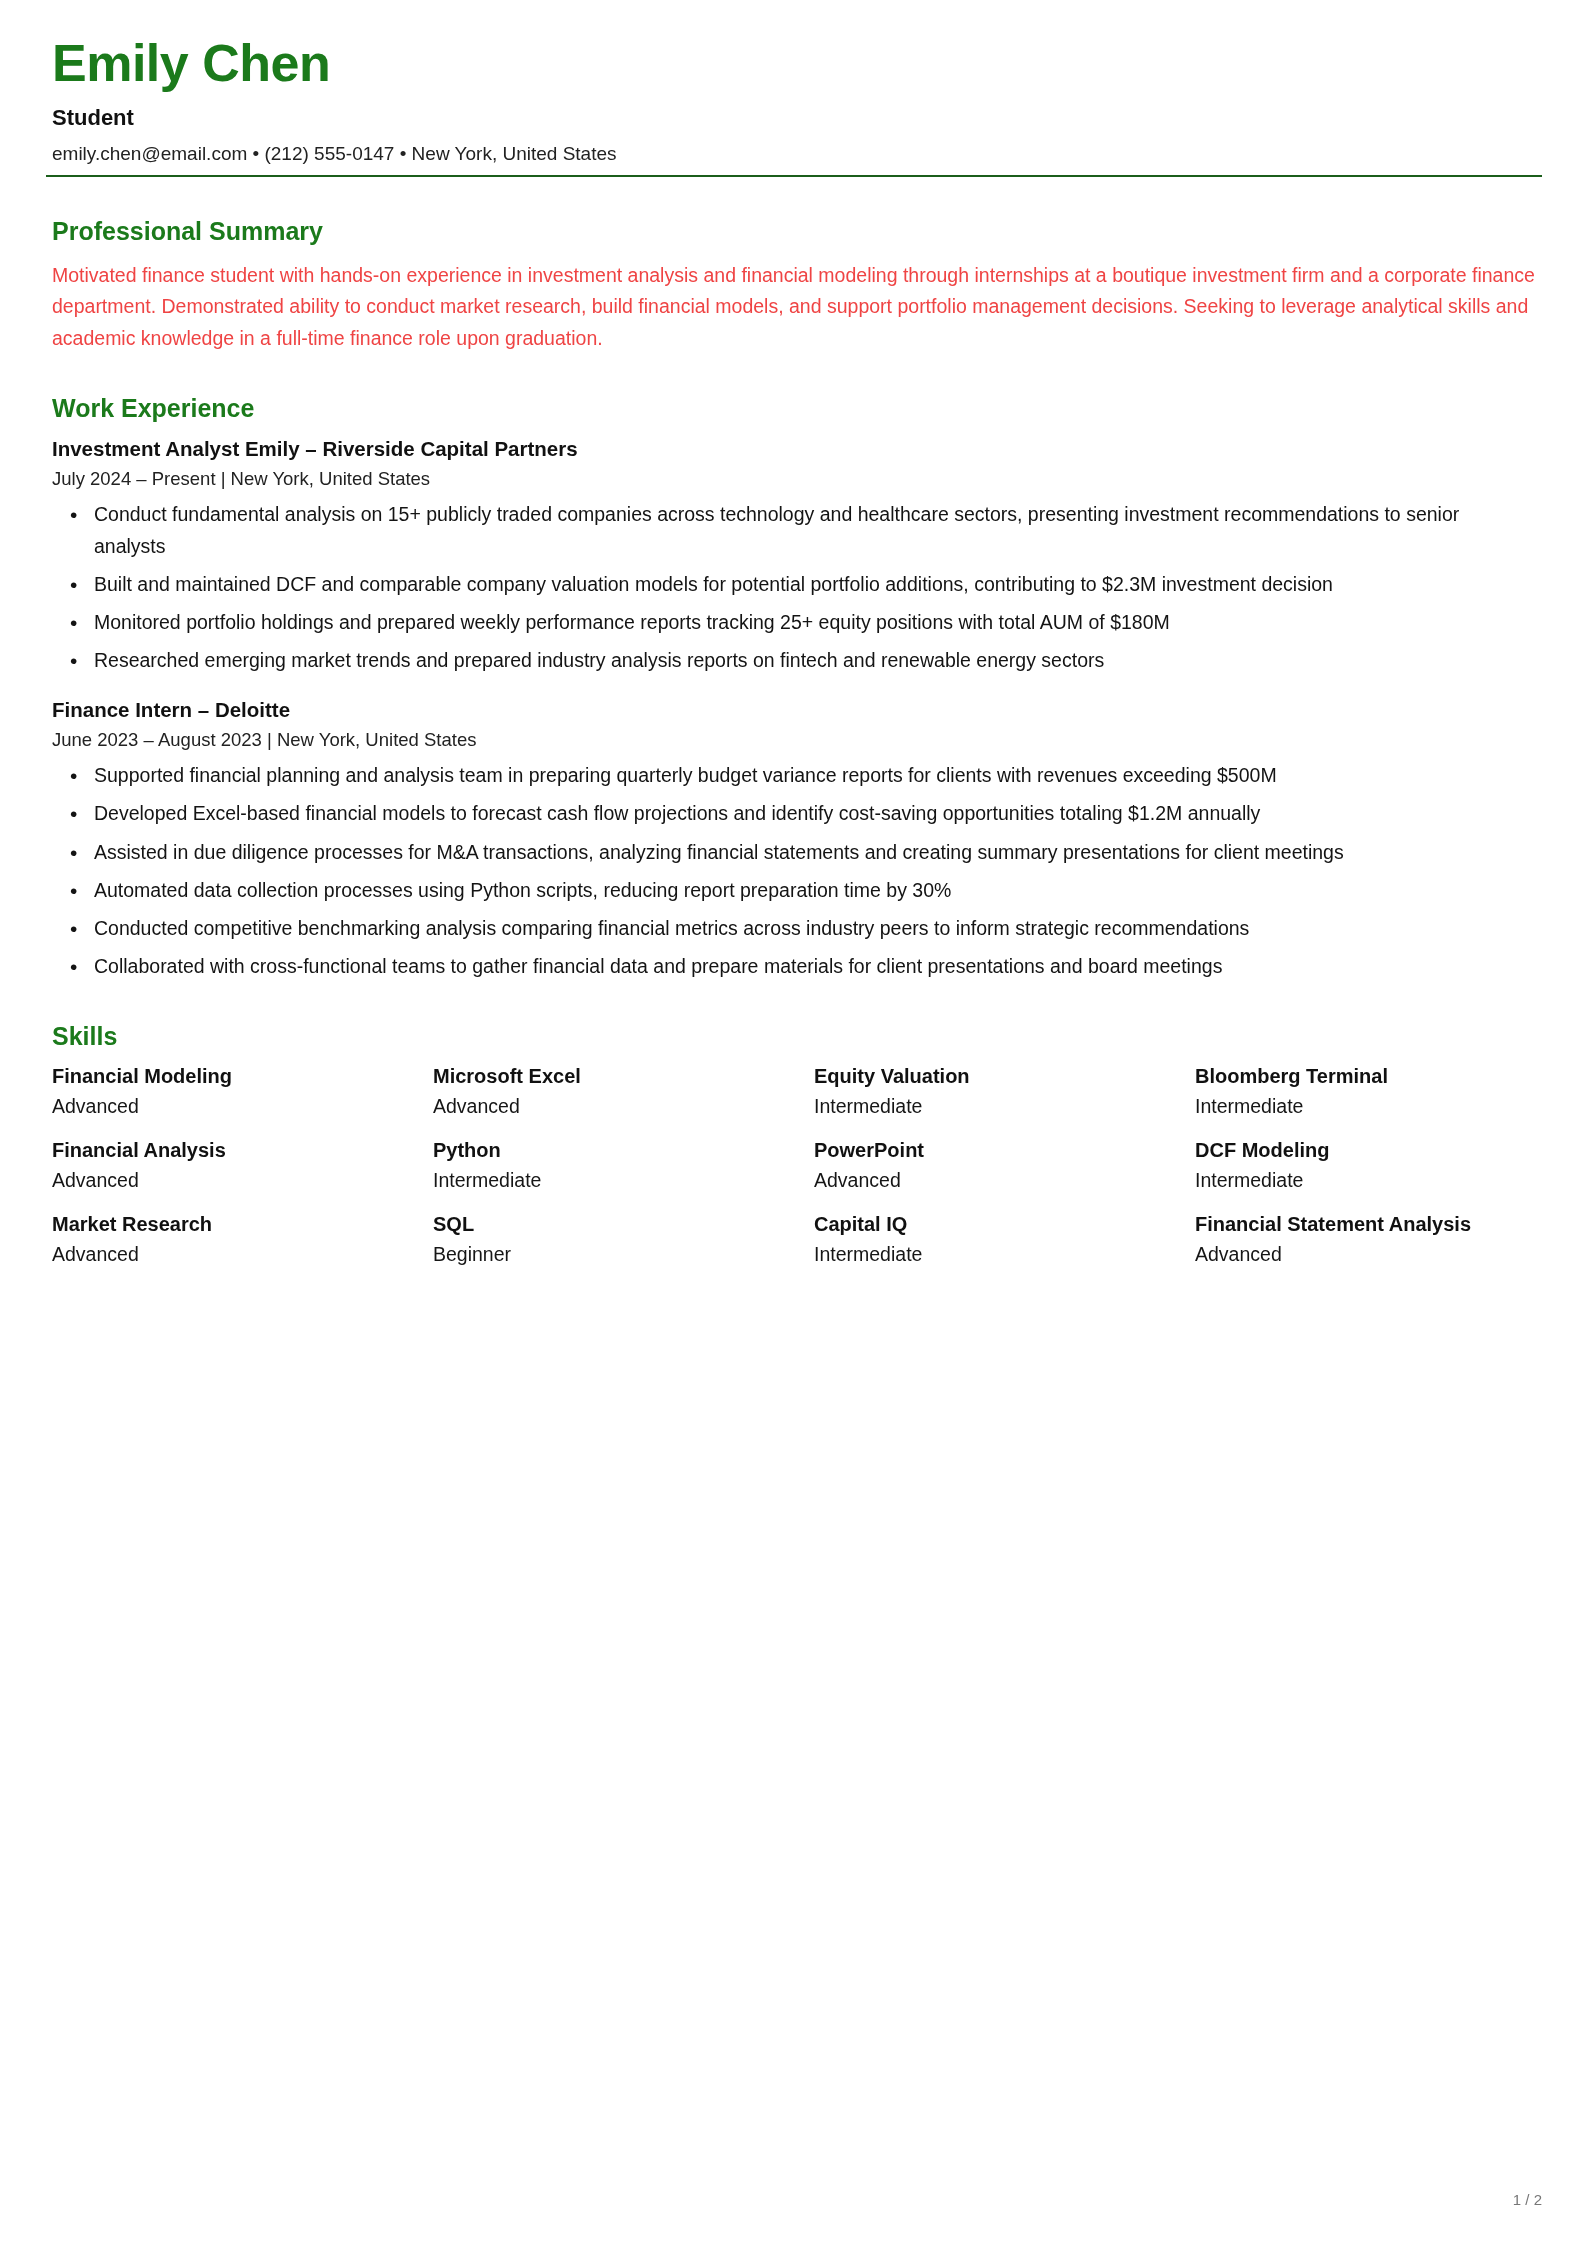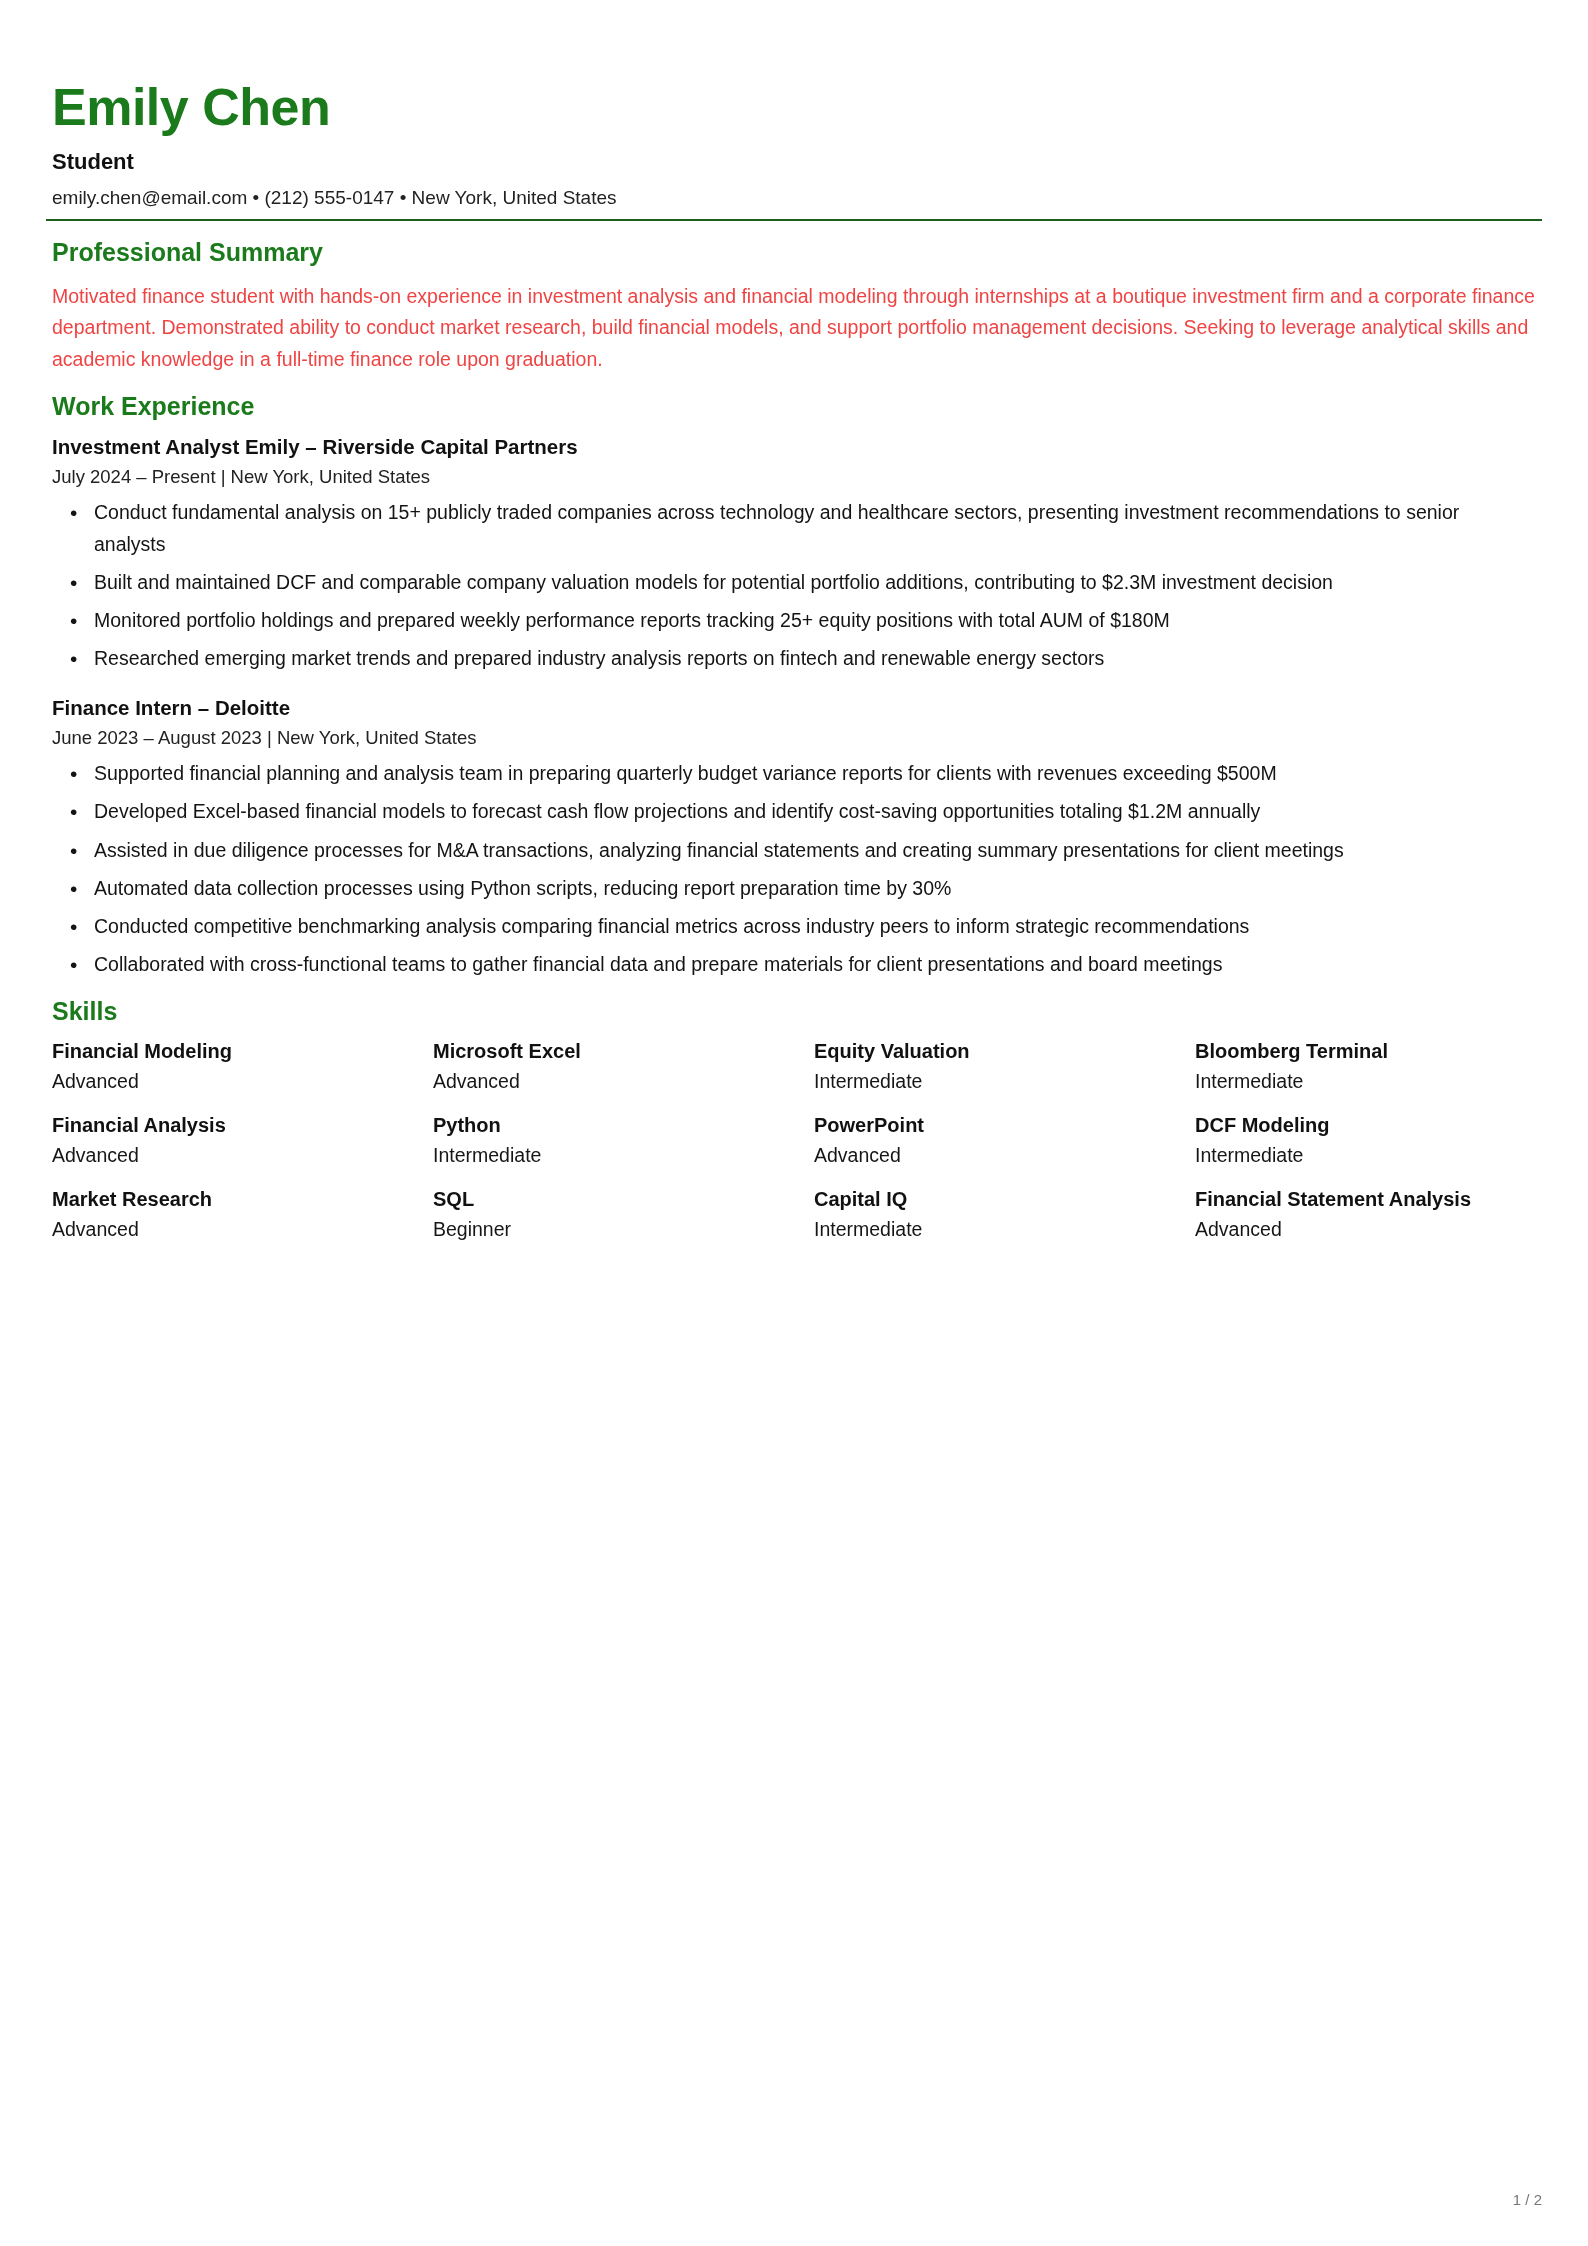--- a/index.html
+++ b/index.html
@@ -8,21 +8,21 @@
     background: #ffffff;
   }
   body {
     font-family: "Liberation Sans", sans-serif;
     color: #1a1a1a;
   }
   .page {
     width: 1588px;
     min-height: 2246px;
     box-sizing: border-box;
-    padding: 80px 46px 30px 46px;
+    padding: 36px 46px 30px 46px;
     position: relative;
     background: #ffffff;
   }
   
   .name {
     font-size: 52px;
     font-weight: bold;
     color: #1b7a1b;
     letter-spacing: -0.5px;
     line-height: 1.05;
@@ -39,21 +39,21 @@
     color: #222222;
     margin: 0 0 10px 6px;
   }
   .header-rule {
     border: none;
     border-top: 2.5px solid #1b5e1b;
     margin: 6px 0 0 0;
   }
   
   .section {
-    margin-top: 17px;
+    margin-top: 40px;
   }
   .section-title {
     font-size: 25px;
     font-weight: bold;
     color: #1b7a1b;
     margin: 0 0 14px 6px;
   }
   .summary-text {
     font-size: 19.5px;
     line-height: 1.62;

